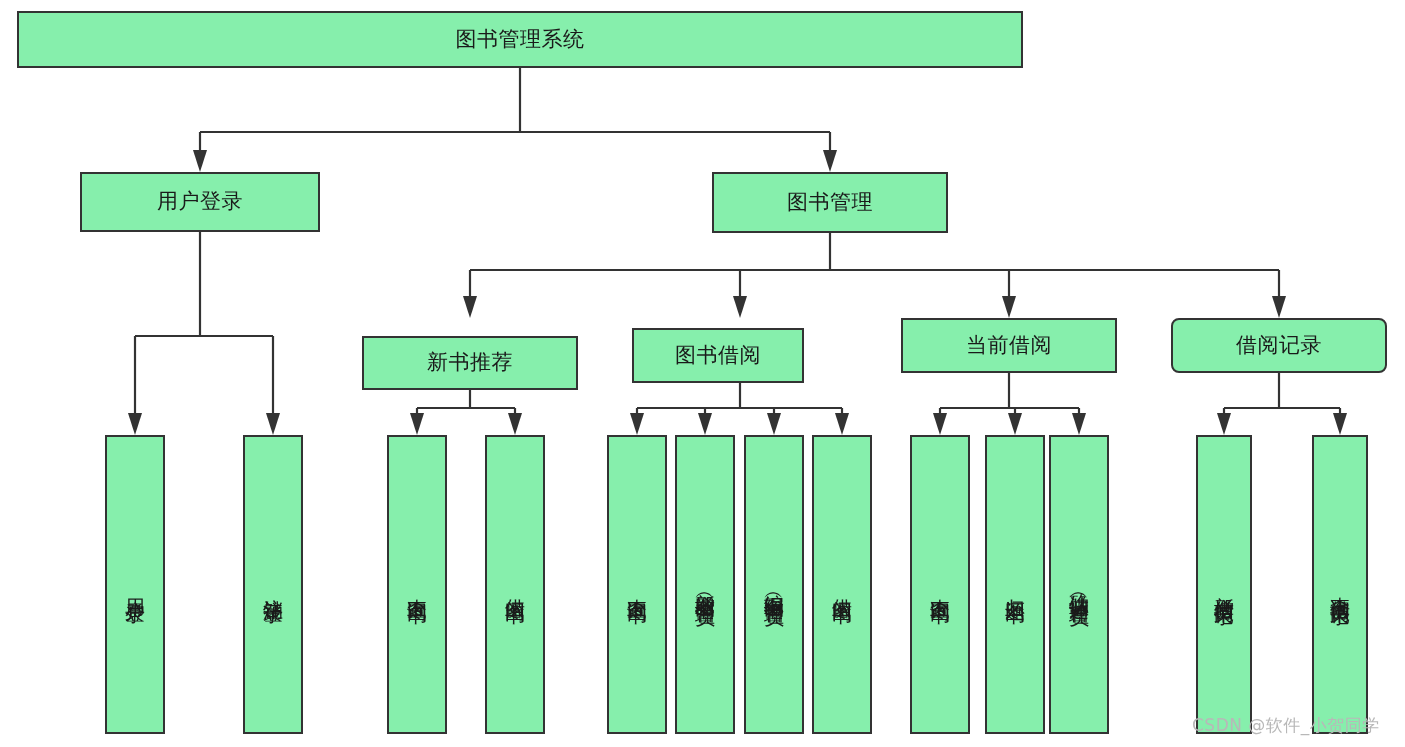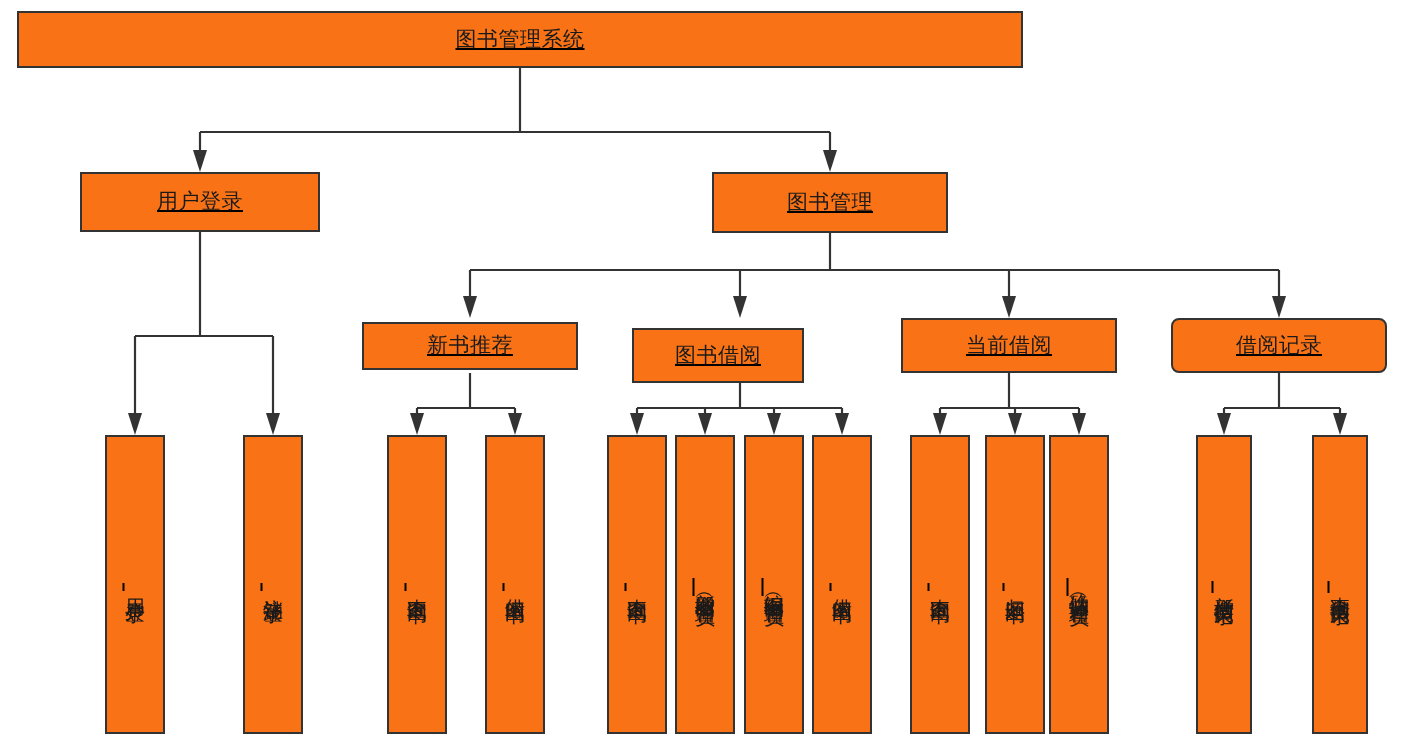--- a/index.html
+++ b/index.html
@@ -17,26 +17,25 @@
   #diagram-root {
     position: absolute;
     left: 0;
     top: 0;
     width: 1405px;
     height: 747px;
   }
   .node-box {
     position: absolute;
     box-sizing: border-box;
-    background: #f97316;
+    background: #86efac;
     border: 2px solid #333333;
     display: flex;
     align-items: center;
     justify-content: center;
-    text-decoration: underline;
   }
   .node-label-h {
     font-size: 21px;
     color: #1a1a1a;
     line-height: 1.1;
     letter-spacing: 0.5px;
     white-space: nowrap;
   }
   .node-label-v {
     font-size: 20px;
@@ -137,21 +136,21 @@
   <div id="nodes-layer">
       <div class="node-box" style="left: 17px; top: 11px; width: 1006px; height: 57px;">
         <span class="node-label-h">图书管理系统</span>
       </div>
       <div class="node-box" style="left: 80px; top: 172px; width: 240px; height: 60px;">
         <span class="node-label-h">用户登录</span>
       </div>
       <div class="node-box" style="left: 712px; top: 172px; width: 236px; height: 61px;">
         <span class="node-label-h">图书管理</span>
       </div>
-      <div class="node-box" style="left: 362px; top: 322px; width: 216px; height: 48px;">
+      <div class="node-box" style="left: 362px; top: 336px; width: 216px; height: 54px;">
         <span class="node-label-h">新书推荐</span>
       </div>
       <div class="node-box" style="left: 632px; top: 328px; width: 172px; height: 55px;">
         <span class="node-label-h">图书借阅</span>
       </div>
       <div class="node-box" style="left: 901px; top: 318px; width: 216px; height: 55px;">
         <span class="node-label-h">当前借阅</span>
       </div>
       <div class="node-box" style="left: 1171px; top: 318px; width: 216px; height: 55px; border-radius: 8px;">
         <span class="node-label-h">借阅记录</span>
@@ -189,13 +188,14 @@
       <div class="node-box leaf-box" style="left: 1049px; top: 435px; width: 60px; height: 299px;">
         <span class="node-label-v">确认归还（管理员）</span>
       </div>
       <div class="node-box leaf-box" style="left: 1196px; top: 435px; width: 56px; height: 299px;">
         <span class="node-label-v">新增借阅记录</span>
       </div>
       <div class="node-box leaf-box" style="left: 1312px; top: 435px; width: 56px; height: 299px;">
         <span class="node-label-v">查询借阅记录</span>
       </div>
     </div>
+  <div class="watermark" style="left: 1192px; top: 714px; color: rgb(184, 184, 184);">CSDN @软件_小贺同学</div>
 </div>
 
 </body></html>

